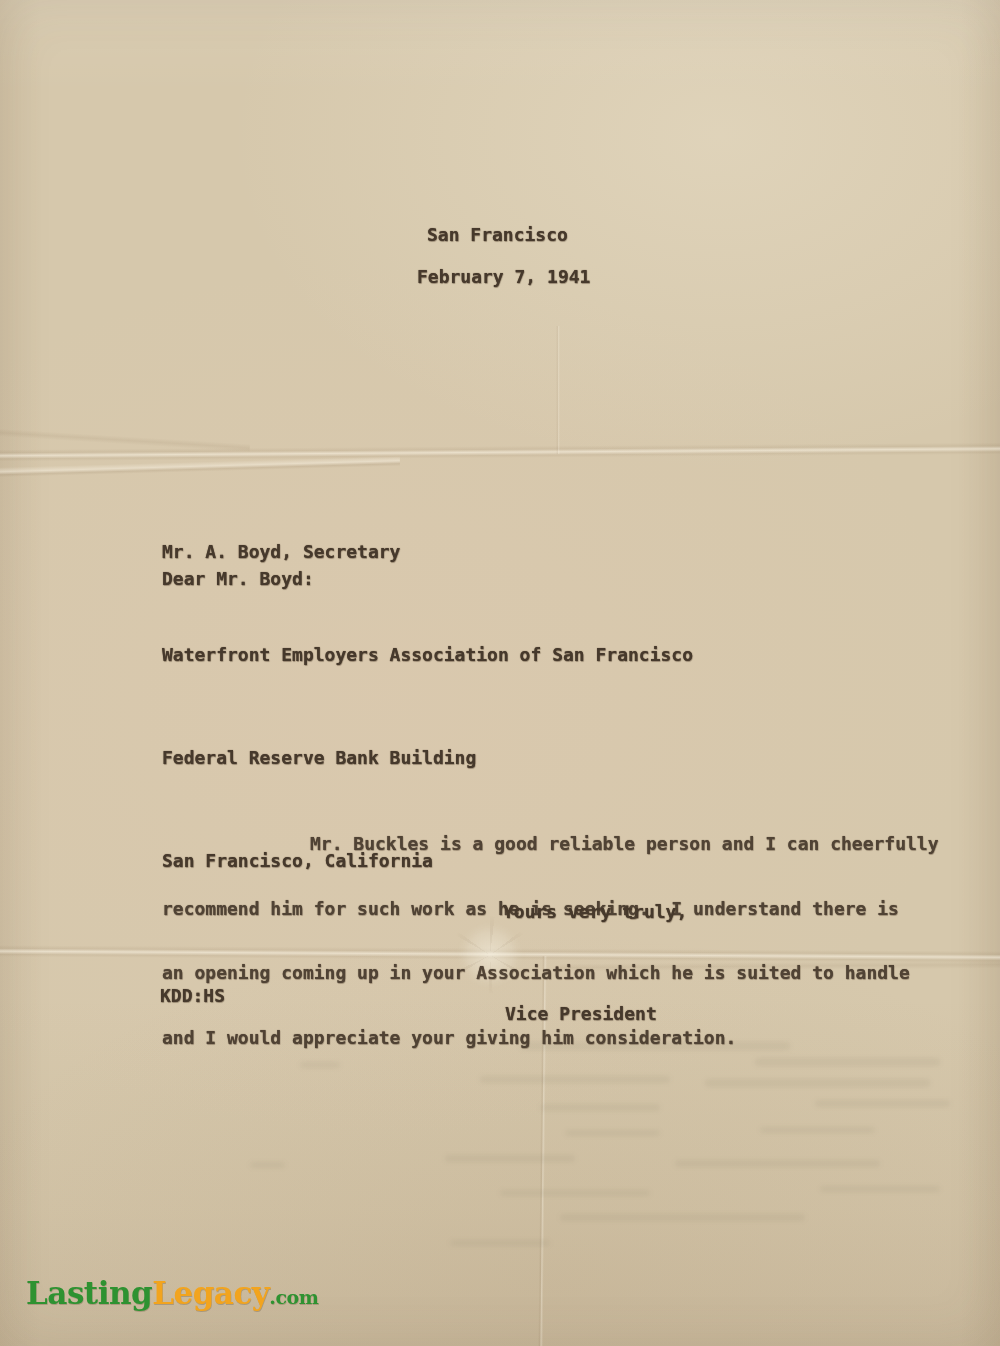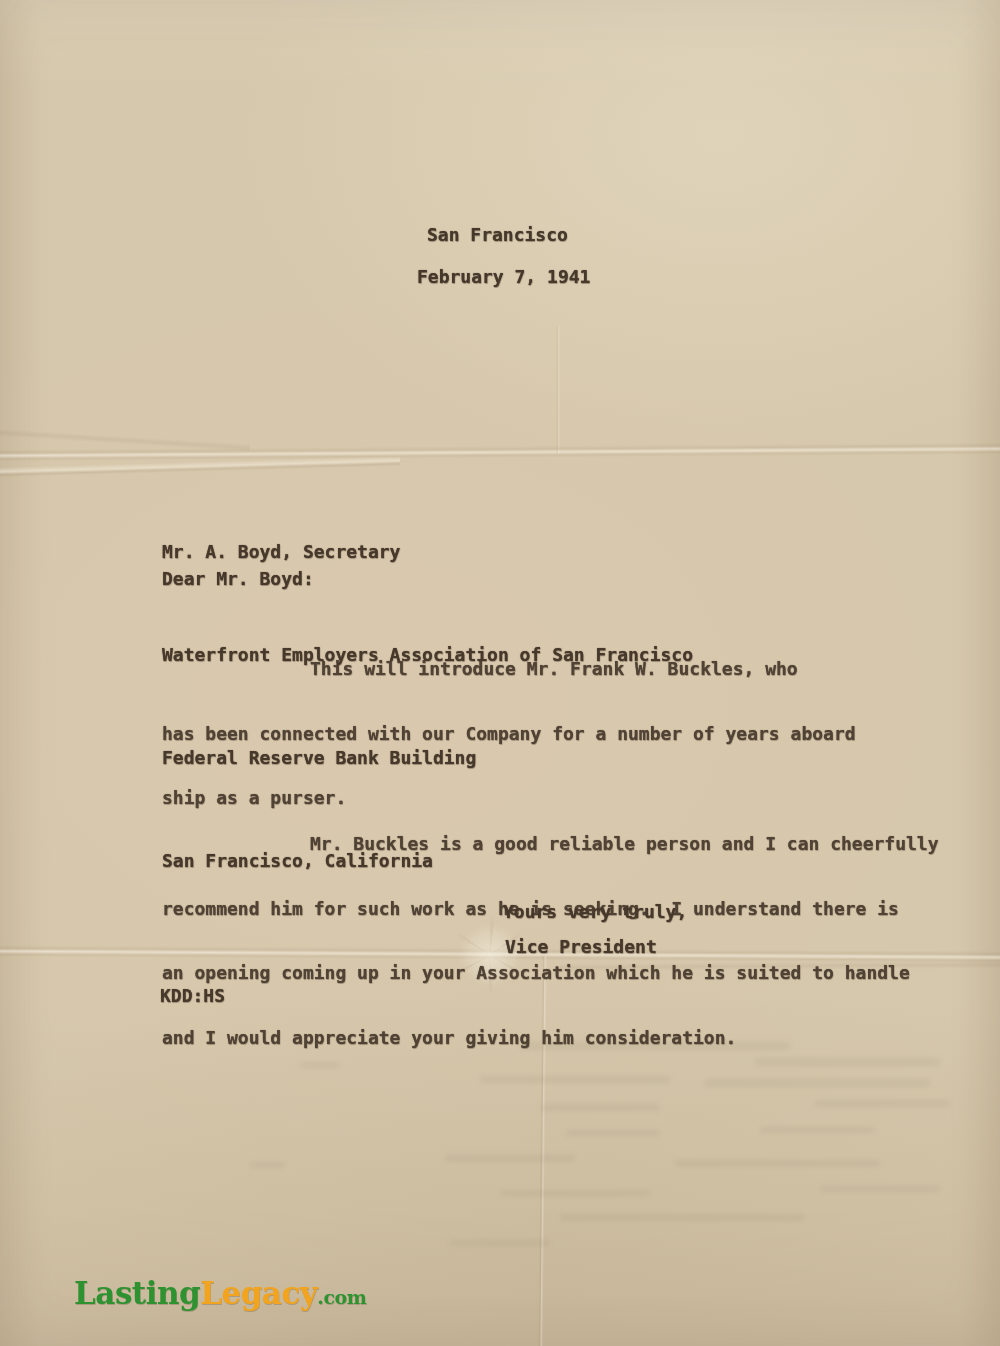--- a/index.html
+++ b/index.html
@@ -63,21 +63,20 @@
   }
   
   .bleed{position:absolute;left:0;top:0;width:1000px;height:1346px;filter:blur(2.8px);opacity:0.55;pointer-events:none;}
   .bleed i{position:absolute;display:block;background:rgba(118,110,86,0.18);border-radius:3px;}
   
   .watermark{
     position:absolute;left:26px;top:1276px;
     font-family:"DejaVu Serif","Liberation Serif",serif;
     font-weight:bold;font-size:31px;line-height:34px;letter-spacing:-0.5px;
     text-shadow:0.5px 0.5px 0.5px rgba(80,60,30,0.25);
-    margin-left:48px;
   }
   .wm-green{color:var(--wm-green,#2e9231);}
   .wm-orange{color:var(--wm-orange,#f2a41e);}
   .wm-com{font-size:19px;}
 </style>
 </head>
 <body>
 
 <div class="paper">
 
@@ -114,36 +113,31 @@
 
   <div class="tw" style="left:162px;top:461px">
     <div class="aline">Mr. A. Boyd, Secretary</div>
     <div class="aline">Waterfront Employers Association of San Francisco</div>
     <div class="aline">Federal Reserve Bank Building</div>
     <div class="aline">San Francisco, California</div>
   </div>
 
   <div class="tw" style="left:162px;top:568px">Dear Mr. Boyd:</div>
 
-  <div class="tw faded" style="left:162px;top:616px">
-    <div class="pline indent">This will introduce Mr. Frank W. Buckles, who</div>
-    <div class="pline">has been connected with our Company for a number of years aboard</div>
-    <div class="pline">ship as a purser.</div>
-  </div>
 
 
   <div class="tw faded" style="left:162px;top:791px">
     <div class="pline indent">Mr. Buckles is a good reliable person and I can cheerfully</div>
     <div class="pline">recommend him for such work as he is seeking.  I understand there is</div>
     <div class="pline">an opening coming up in your Association which he is suited to handle</div>
     <div class="pline">and I would appreciate your giving him consideration.</div>
   </div>
 
   <div class="tw" style="left:503px;top:901px">Yours very truly,</div>
 
   <div class="tw" style="left:160px;top:985px">KDD:HS</div>
-  <div class="tw" style="left:505px;top:936px">Vice President</div>
+  <div class="tw" style="left:505px;top:1003px">Vice President</div>
 
   <div class="watermark">
     <span class="wm-green">Lasting</span><span class="wm-orange">Legacy</span><span class="wm-green wm-com">.com</span>
   </div>
 
 </div>
 
 </body></html>

